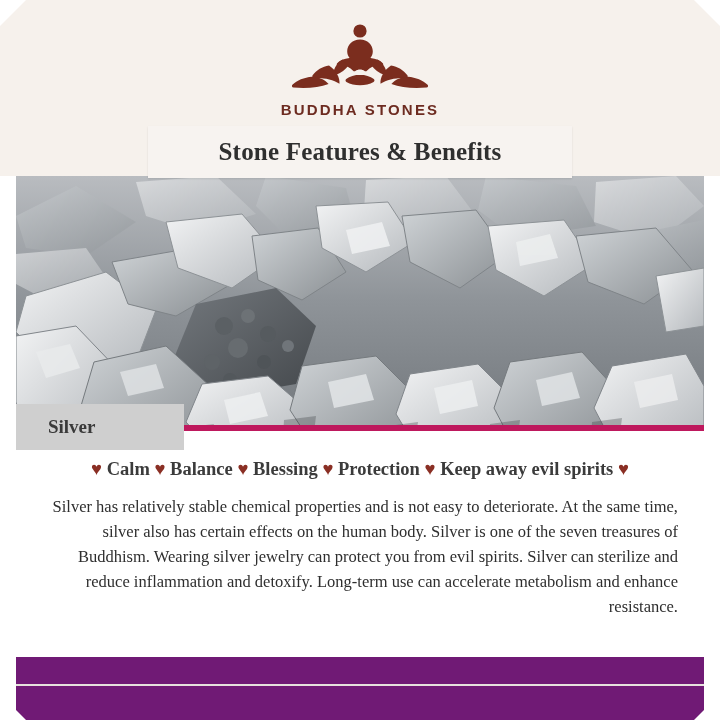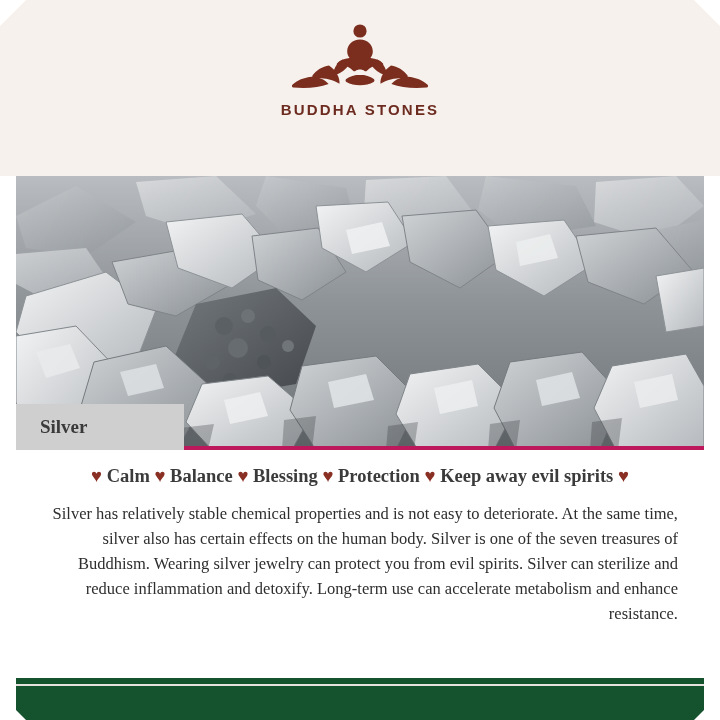--- a/index.html
+++ b/index.html
@@ -6,21 +6,21 @@
   html, body {
     width: 720px; height: 720px;
     font-family: "Liberation Sans", sans-serif;
     background: #ffffff;
     overflow: hidden;
   }
   .page {
     position: relative;
     width: 720px;
     height: 720px;
-    background: #14532d;
+    background: #701a75;
   }
 
   
   .top-band {
     position: absolute;
     left: 0; top: 0;
     width: 720px; height: 176px;
     background: #f6f1ec;
   }
   
@@ -80,38 +80,38 @@
     background: #8d9196;
   }
   .photo svg { display: block; }
 
   .stone-label {
     position: absolute;
     left: 16px; top: 404px;
     width: 168px; height: 46px;
     background: #cfcfcf;
     display: flex; align-items: center;
-    padding-left: 24px;
+    padding-left: 32px;
     z-index: 6;
   }
   .stone-label span {
     font-size: 19px;
     font-weight: bold;
     color: #3a3a3a;
     font-family: "Liberation Serif", serif;
   }
 
   
   .content {
     position: absolute;
-    left: 16px; top: 446px;
+    left: 16px; top: 425px;
     width: 688px; height: 232px;
     background: #ffffff;
-    border-top: 4px solid #be185d;
-    padding: 16px 26px 0 26px;
+    border-top: 6px solid #be185d;
+    padding: 28px 26px 0 26px;
   }
   .keywords {
     font-size: 18.5px;
     font-weight: bold;
     color: #3b3b3b;
     text-align: center;
     margin-bottom: 14px;
     font-family: "Liberation Serif", serif;
     white-space: nowrap;
   }
@@ -190,20 +190,23 @@
           <path d="M27 58.8c-7.9 .6-15 3.6-19.6 8-1 1 -.4 2.7 1 2.8
                    13 1.2 25.6 .1 35.2-3.6-3.8-4.4-9.6-7-16.6-7.2z"></path>
           <path d="M123 58.8c-7 .2-12.8 2.8-16.6 7.2 9.6 3.7 22.2 4.8 35.2 3.6
                    1.4-.1 2-1.8 1-2.8-4.6-4.4-11.7-7.4-19.6-8z"></path>
         </g>
       </svg>
       <div class="brand-name">BUDDHA STONES</div>
     </div>
   </div>
 
+  <div class="title-plate">
+    <h1>Stone Features &amp; Benefits</h1>
+  </div>
 
   <div class="photo">
     <svg width="688" height="274" viewBox="0 0 688 274" preserveAspectRatio="none">
       <defs>
         <linearGradient id="bg" x1="0" y1="0" x2="0" y2="1">
           <stop offset="0%" stop-color="#b9bcc0"></stop>
           <stop offset="45%" stop-color="#8f9499"></stop>
           <stop offset="100%" stop-color="#6e7378"></stop>
         </linearGradient>
         <linearGradient id="lt" x1="0" y1="0" x2="1" y2="1">

